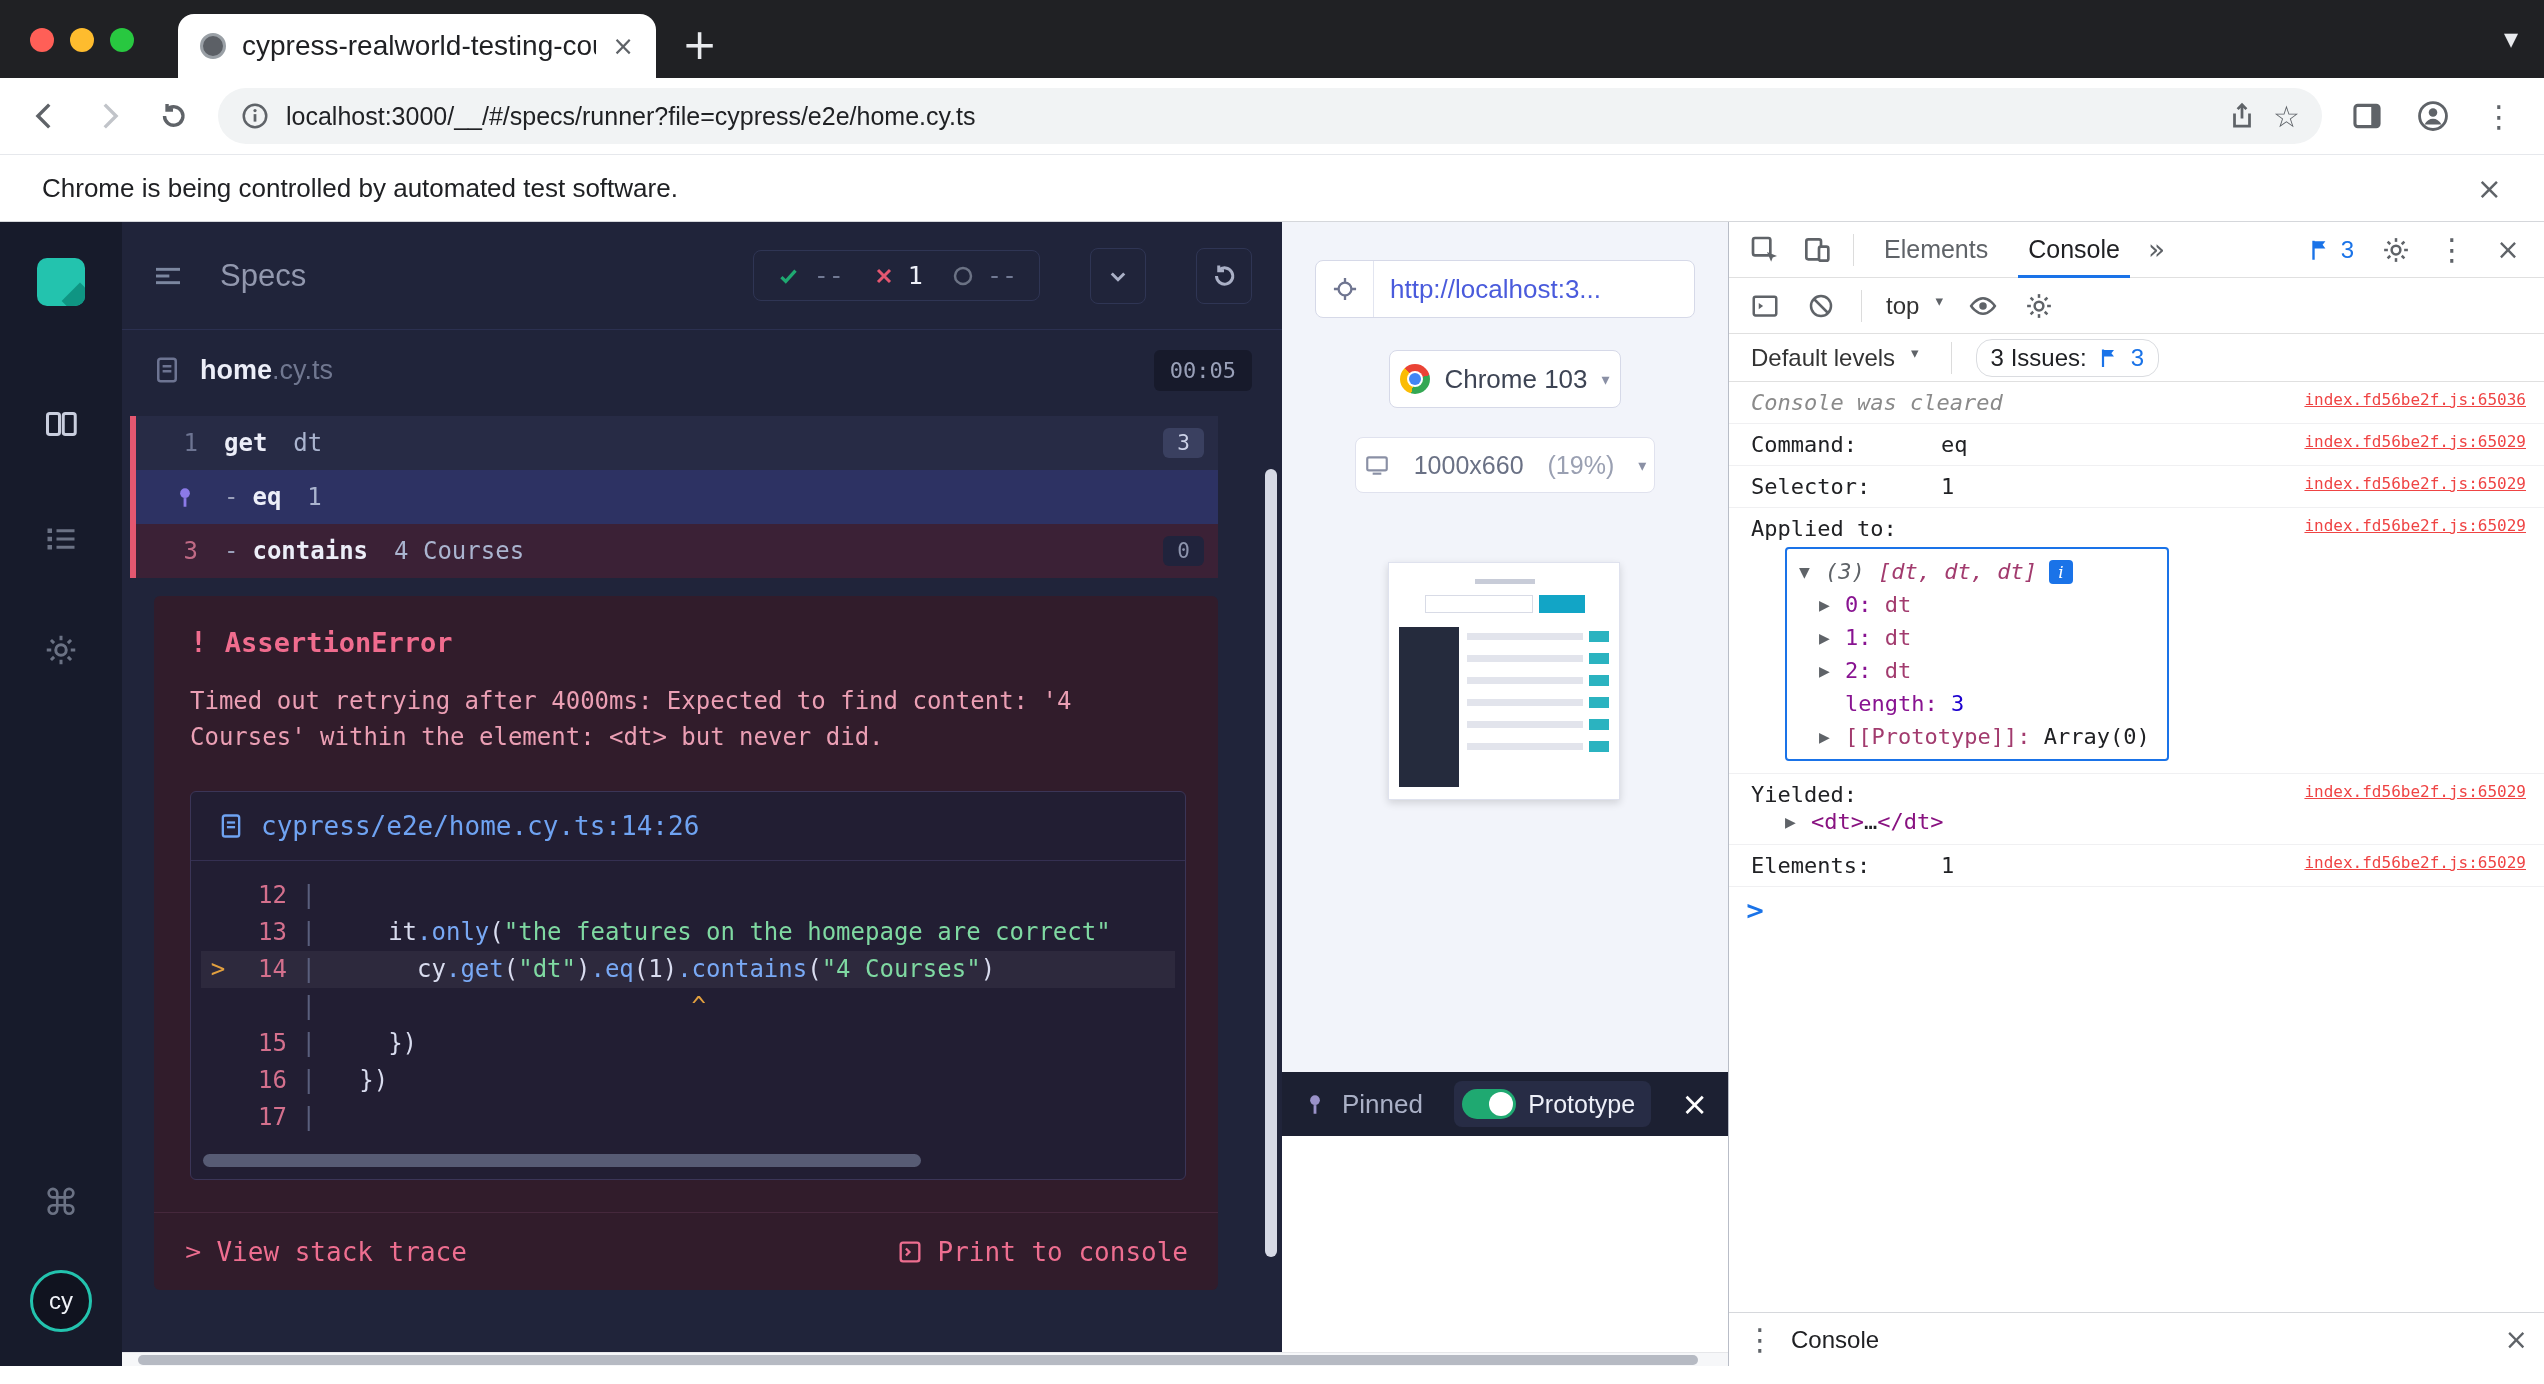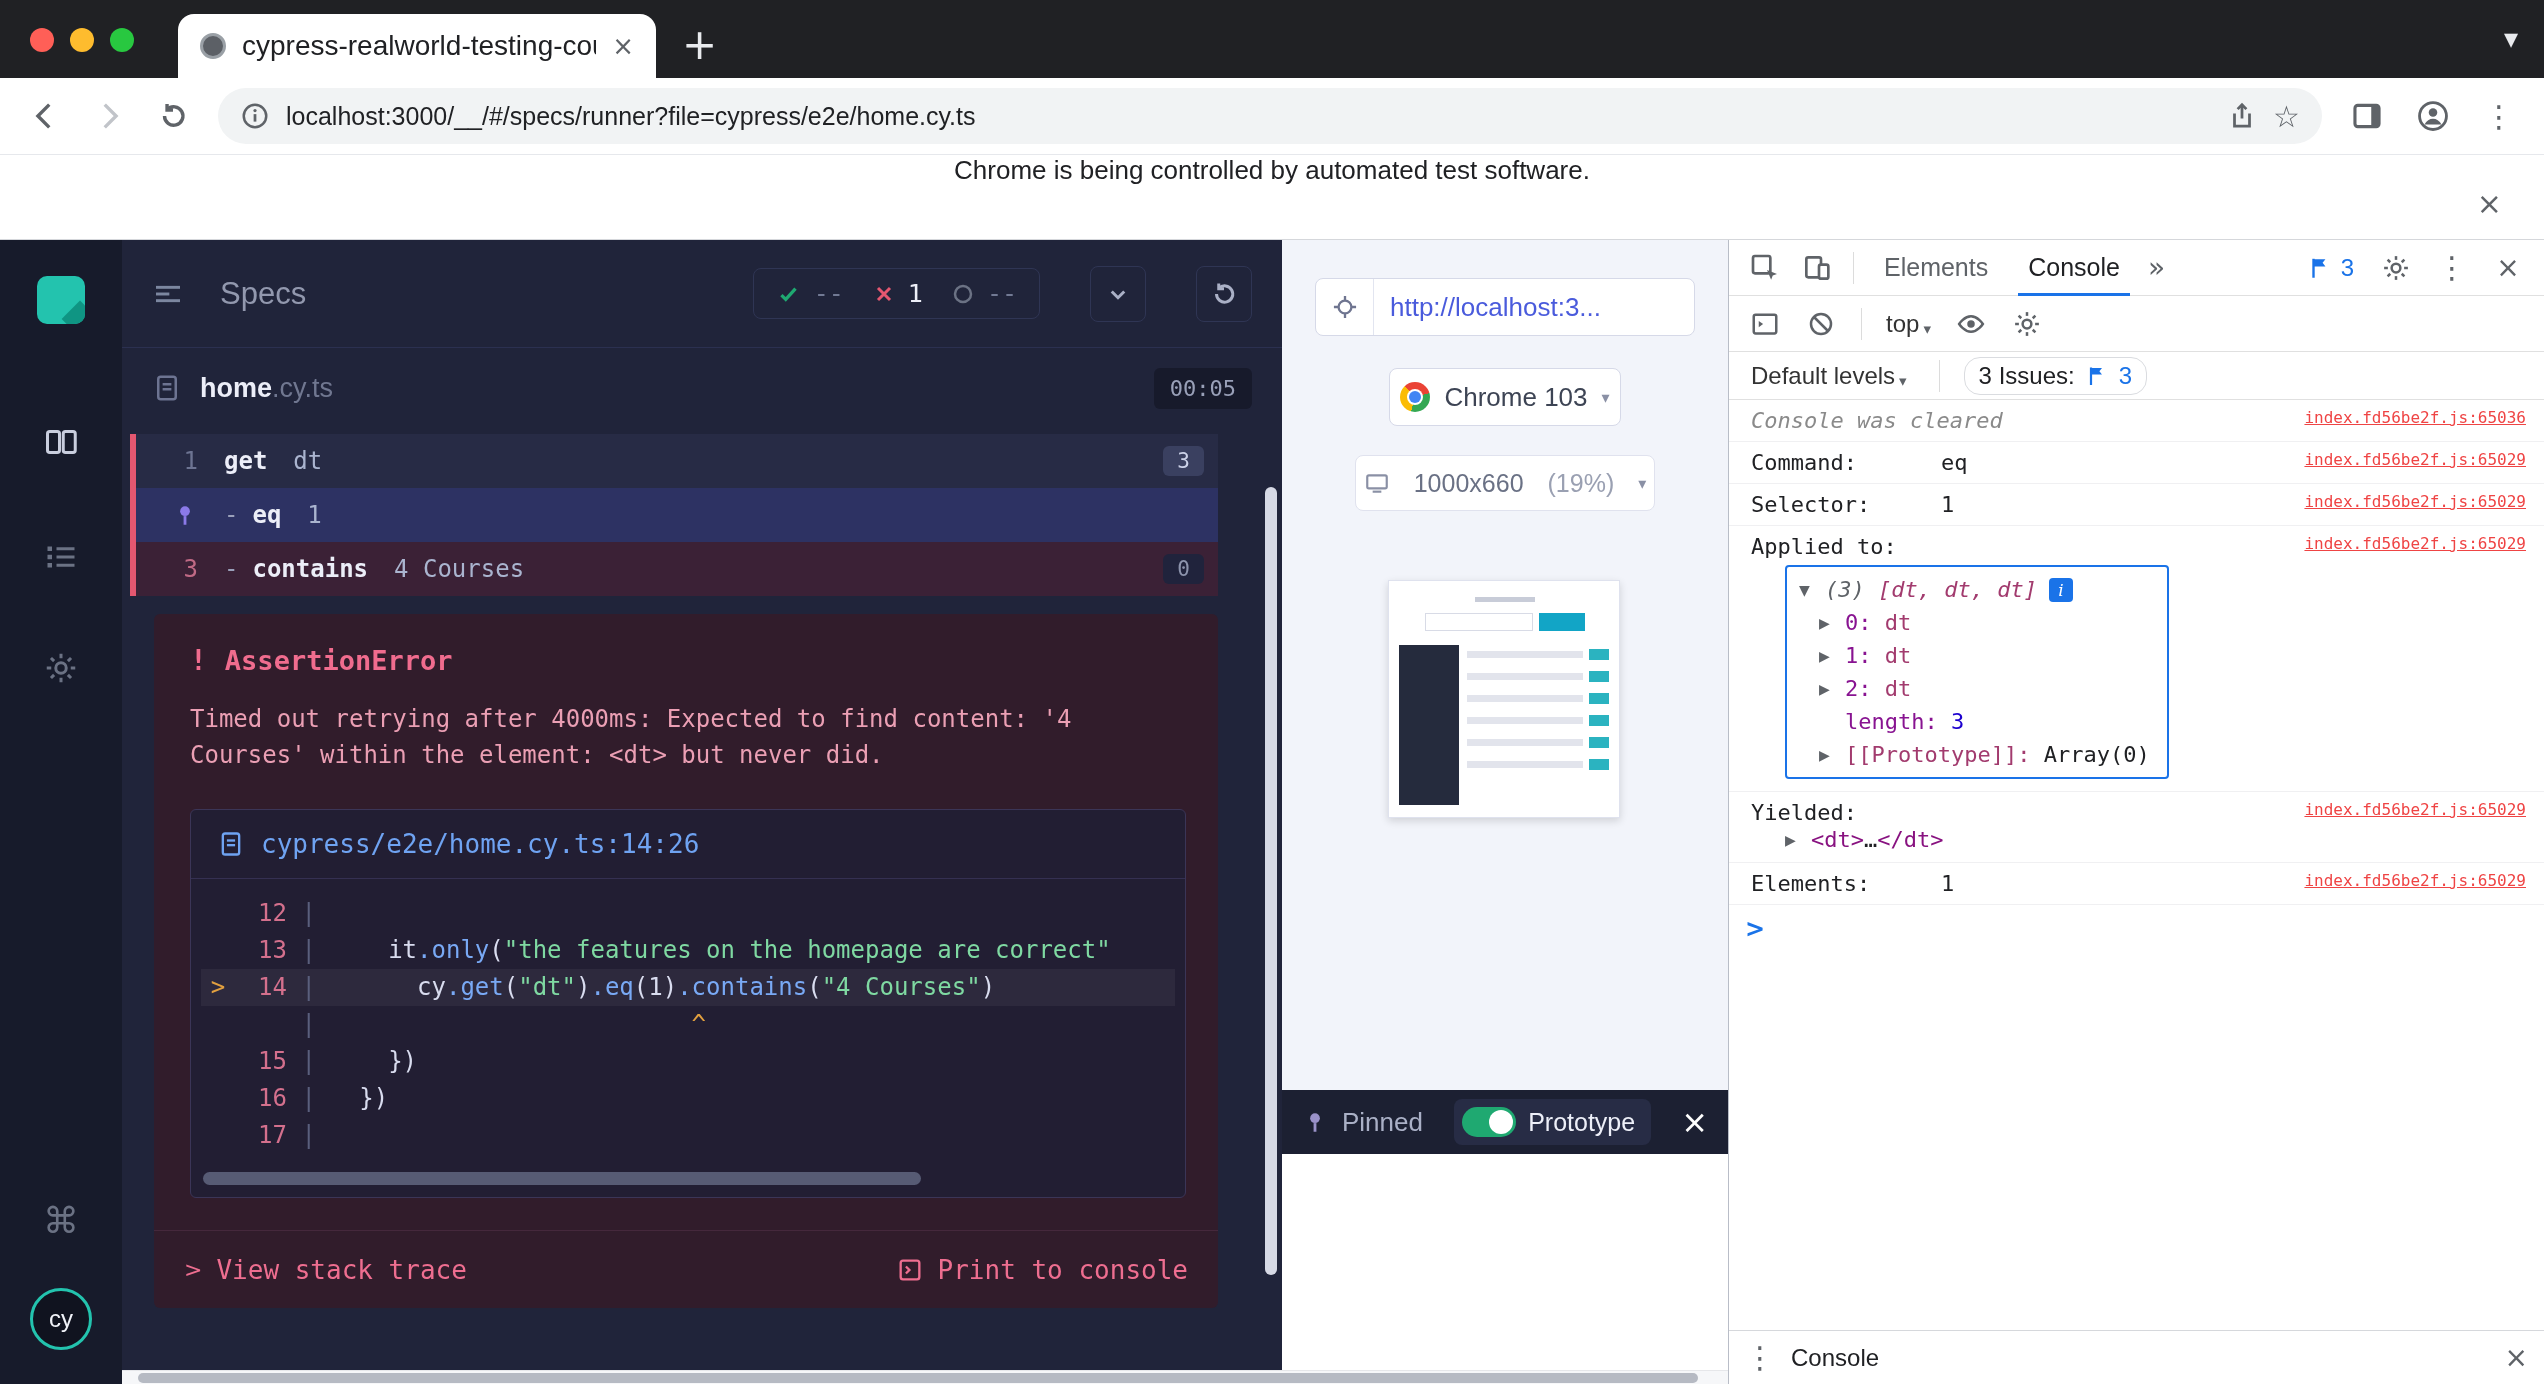--- a/index.html
+++ b/index.html
@@ -21,21 +21,21 @@
 
   
   .toolbar { height:76px; background:#fff; display:flex; align-items:center; padding:0 16px; gap:6px; }
   .nav-btn { width:58px; height:58px; display:flex; align-items:center; justify-content:center; border-radius:50%; flex:none; }
   .omnibox { flex:1; height:56px; background:#f1f3f4; border-radius:28px; display:flex; align-items:center; padding:0 22px; gap:16px; margin:0 10px; min-width:0; }
   .omni-url { font-size:25px; color:#202124; flex:1; white-space:nowrap; overflow:hidden; }
   .toolbar-right { display:flex; align-items:center; gap:8px; }
   .kebab { font-size:30px; color:#5f6368; }
 
   
-  .infobar { height:86px; background:#fff; border-top:1px solid #e6e8ec; border-bottom:1px solid #d5d7db; display:flex; align-items:center; padding:0 42px;flex-direction:column; }
+  .infobar { height:68px; background:#fff; border-top:1px solid #e6e8ec; border-bottom:1px solid #d5d7db; display:flex; align-items:center; padding:0 42px; }
   .infobar-text { font-size:26px; color:#202124; }
   .infobar-close { margin-left:auto; font-size:30px; color:#5f6368; }
 
   
   .main { display:flex; height:1144px; position:relative; }
 
   
   .cy-sidebar { width:122px; background:#171b2b; position:relative; flex:none; }
   .cy-logo { position:absolute; left:37px; top:36px; width:48px; height:48px; background:#23c3ae; border-radius:10px; overflow:hidden; }
   .cy-logo::after { content:""; position:absolute; right:-8px; bottom:-8px; width:26px; height:26px; background:#0f9583; transform:rotate(45deg); }
@@ -138,21 +138,21 @@
   .dt-tabbar { height:56px; display:flex; align-items:center; border-bottom:1px solid #e0e0e0; padding:0 12px; gap:4px; flex:none; }
   .dt-icon-btn { width:48px; height:48px; display:flex; align-items:center; justify-content:center; flex:none; }
   .dt-sep { width:1px; height:32px; background:#dcdcdc; margin:0 8px; flex:none; }
   .dt-tab { padding:0 18px; height:56px; display:flex; align-items:center; color:#5f6368; font-size:25px; position:relative; }
   .dt-tab.active { color:#202124; }
   .dt-tab.active::after { content:""; position:absolute; left:8px; right:8px; bottom:0; height:3px; background:#1a73e8; }
   .dt-more { color:#5f6368; font-size:28px; padding:0 6px; }
   .dt-right { margin-left:auto; display:flex; align-items:center; gap:8px; }
   .issues-btn { display:flex; align-items:center; gap:8px; color:#1a73e8; font-size:24px; padding:4px 10px; border-radius:14px; }
   .dt-toolbar { height:56px; display:flex; align-items:center; border-bottom:1px solid #e0e0e0; padding:0 12px; gap:8px; flex:none; }
-  .dt-context { display:flex; align-items:flex-end; gap:4px; color:#333; font-size:24px; padding:0 8px; }
+  .dt-context { display:flex; align-items:flex-start; gap:16px; color:#333; font-size:24px; padding:0 8px; }
   .caret { font-size:15px; color:#5f6368; }
   .dt-filter { flex:1; height:40px; border:1px solid #c6c9ce; border-radius:6px; margin:0 10px; padding:0 14px; font-size:24px; color:#202124; background:#fff; min-width:0; font-family:"Liberation Sans",sans-serif; }
   .dt-filter::placeholder { color:#80868b; }
   .dt-levels { height:48px; display:flex; align-items:center; border-bottom:1px solid #e0e0e0; padding:0 14px; gap:16px; font-size:24px; flex:none; }
   .issues-pill { display:flex; align-items:center; gap:10px; border:1px solid #dadce0; border-radius:16px; padding:4px 14px; color:#202124; }
   .issues-pill .cnt { color:#1a73e8; }
 
   .dt-console { flex:1; overflow:hidden; font-family:"DejaVu Sans Mono",monospace; font-size:22px; padding-bottom:60px; }
   .con-row { display:flex; align-items:flex-start; padding:8px 18px 8px 22px; border-bottom:1px solid #f0f0f2; }
   .con-row.no-border { border-bottom:none; padding-bottom:2px; }

